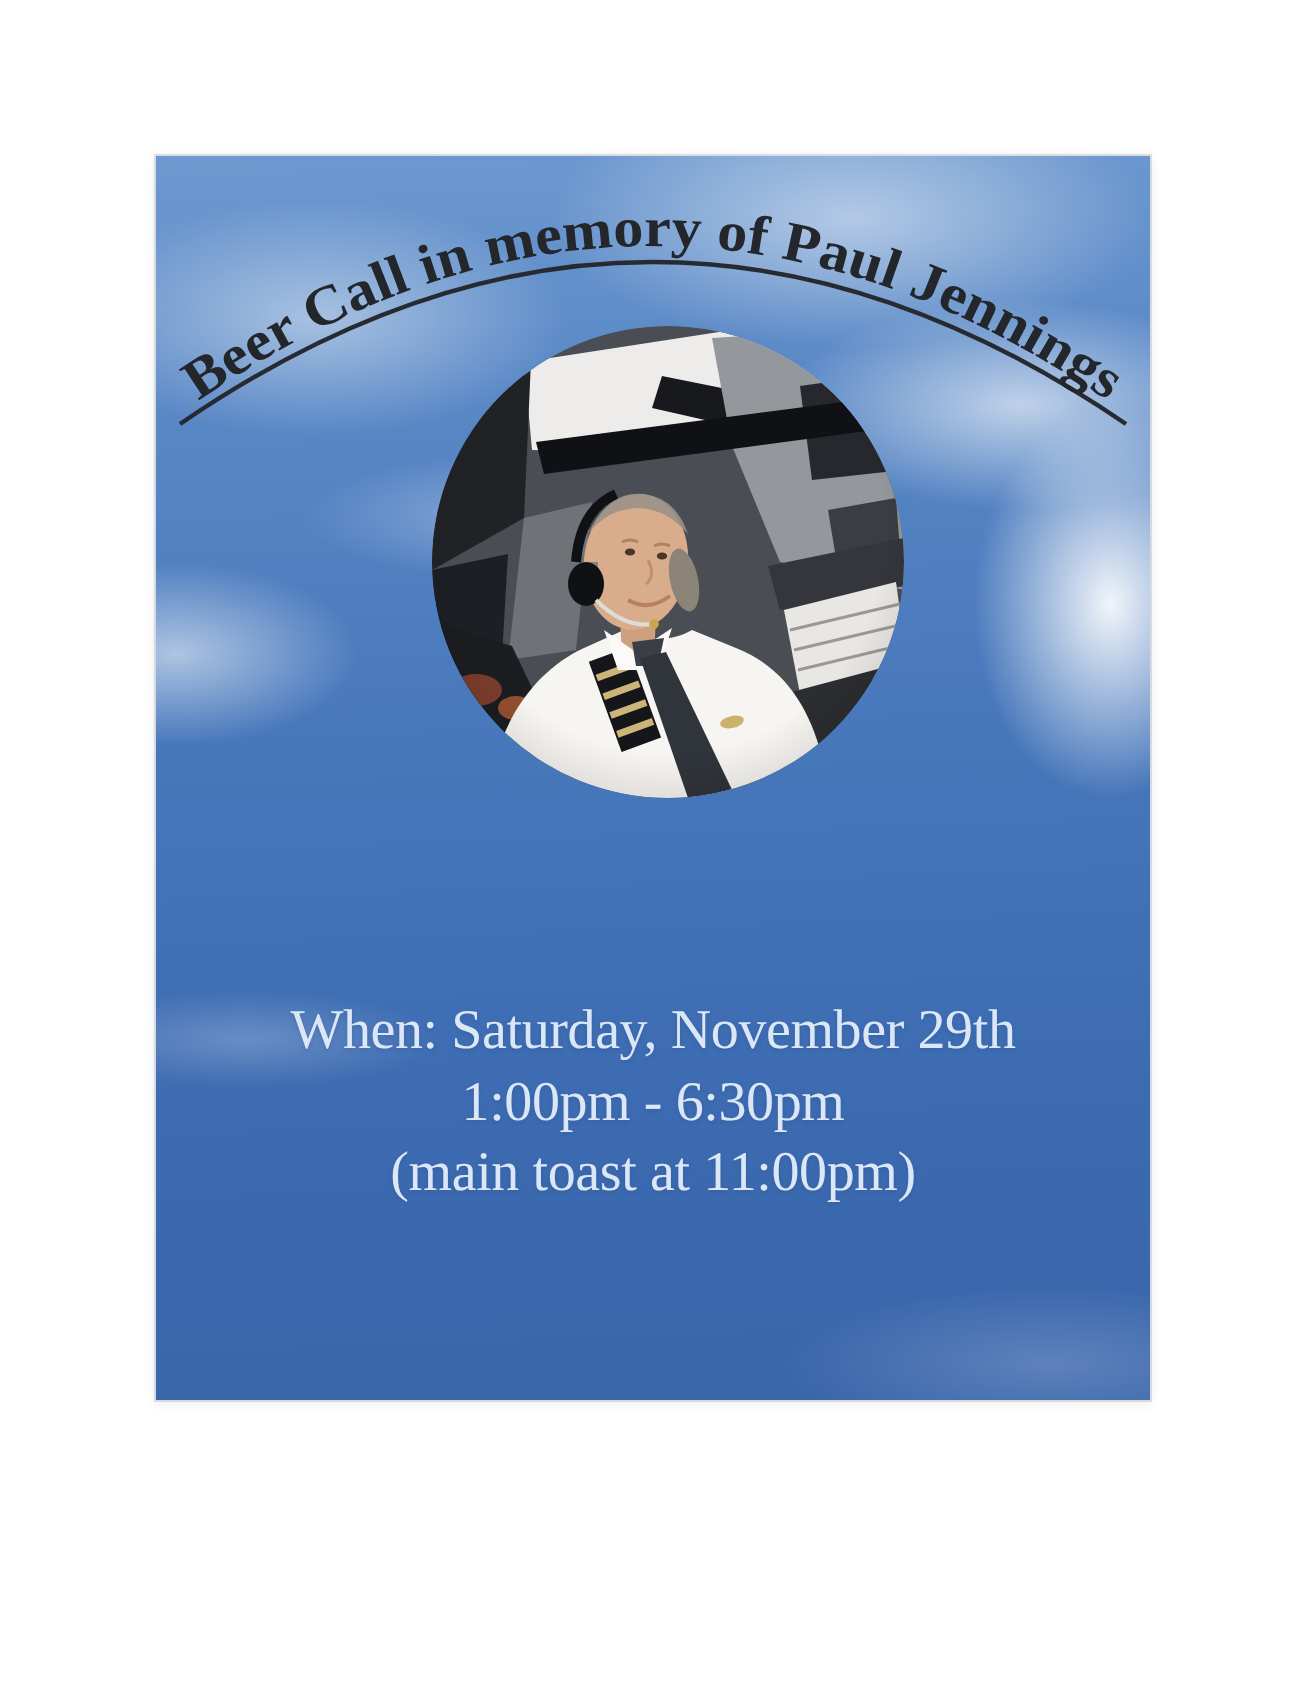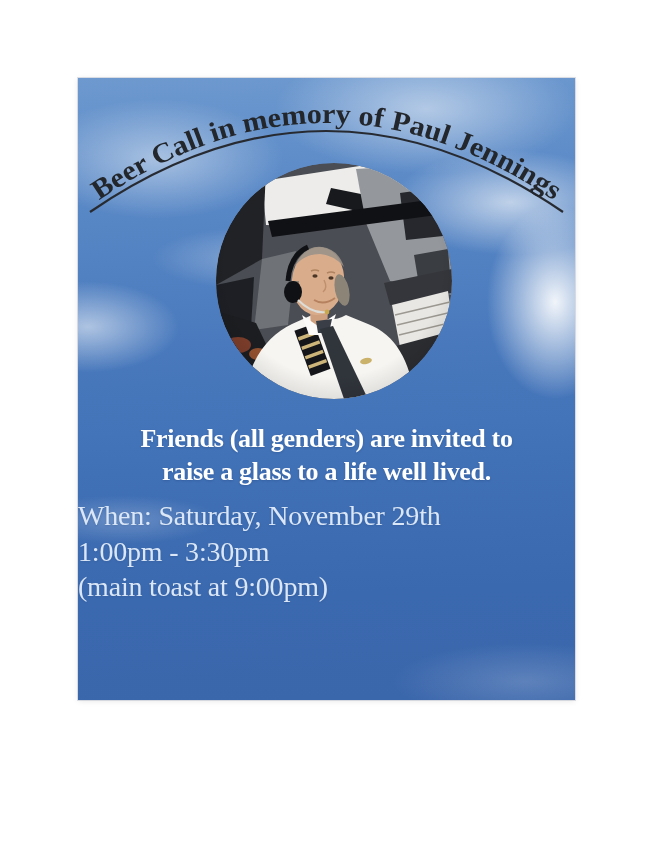--- a/index.html
+++ b/index.html
@@ -76,20 +76,21 @@
     font-size: 26px;
     line-height: 33px;
     letter-spacing: -0.3px;
     text-shadow: 0 1px 2px rgba(25,55,105,0.25);
   }
   .details {
     position: absolute;
     left: 0;
     right: 0;
     top: 420px;
+    text-align: center;
     color: #dbe7f6;
     font-weight: 400;
     font-size: 28px;
     line-height: 35.5px;
     letter-spacing: -0.2px;
     text-shadow: 0 1px 2px rgba(25,55,105,0.18);
   }
 </style>
 </head>
 <body>
@@ -184,25 +185,21 @@
           </g>
 
           <path d="M 82,137 Q 96,151 110,149" stroke="#dcdcd8" stroke-width="2" fill="none"></path>
           <circle cx="111" cy="149" r="2.4" fill="#c9a84c"></circle>
 
           <rect x="0" y="0" width="236" height="236" fill="url(#vignette)"></rect>
         </g>
       </svg>
     </div>
 
-    <div class="invitation">
-      <div>Friends (all genders) are invited to</div>
-      <div>raise a glass to a life well lived.</div>
-    </div>
 
     <div class="details">
       <div>When: Saturday, November 29th</div>
-      <div>1:00pm - 3:30pm</div>
-      <div>(main toast at 9:00pm)</div>
+      <div>1:00pm - 6:30pm</div>
+      <div>(main toast at 11:00pm)</div>
     </div>
 
   </div>
 </div>
 
 </body></html>

